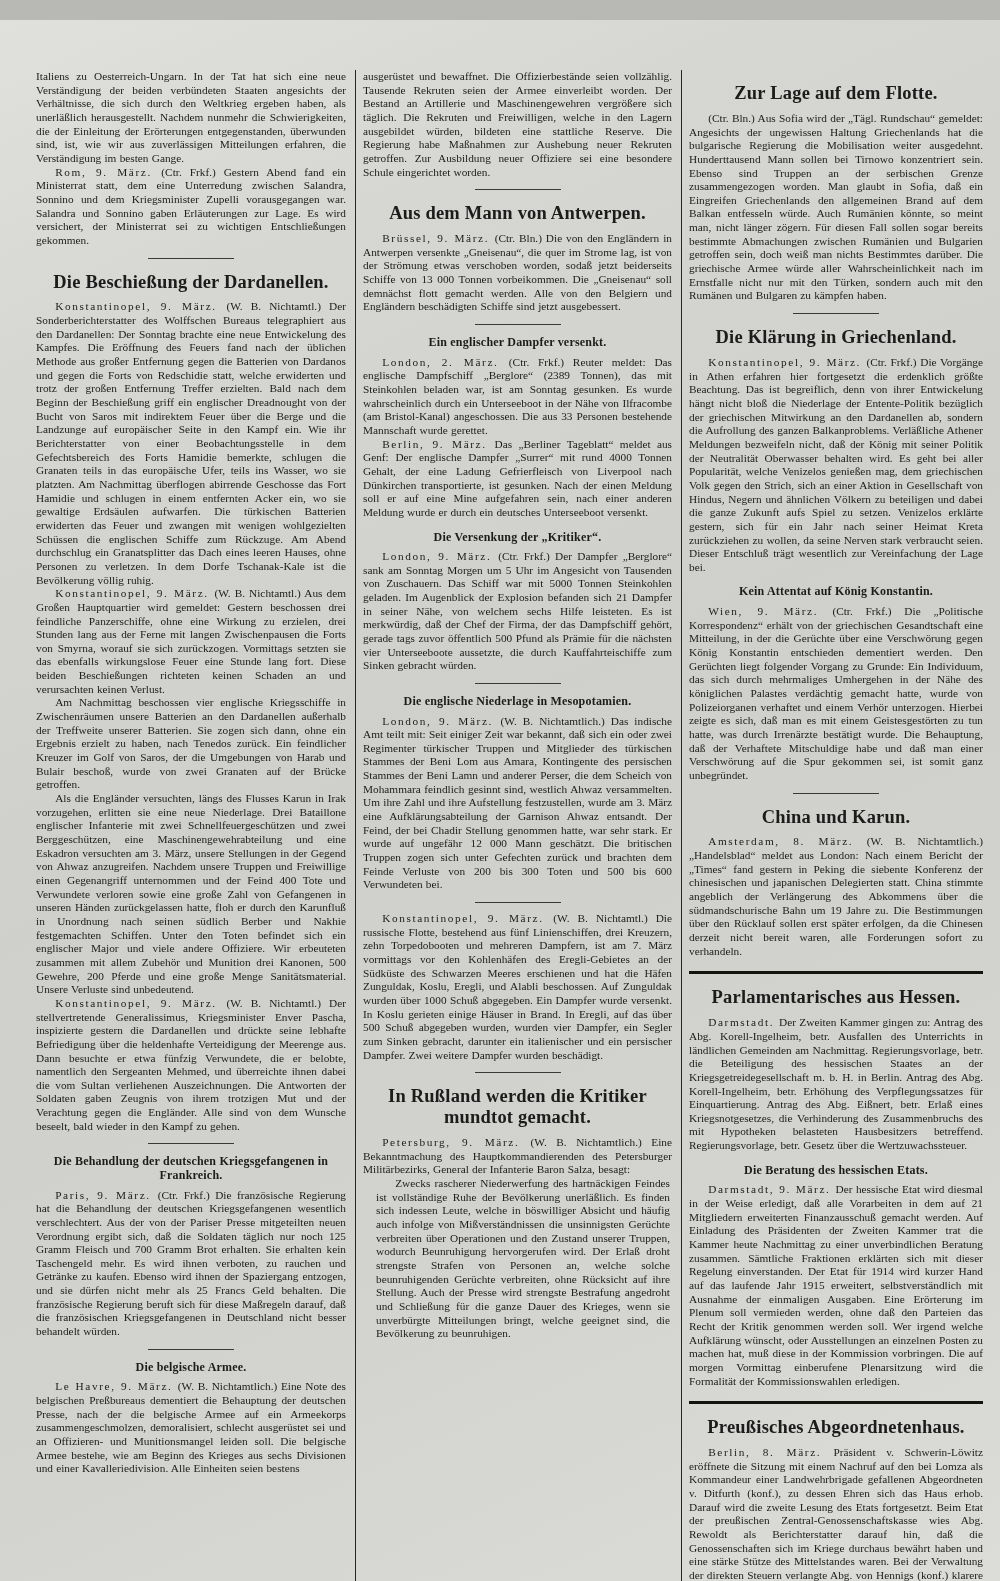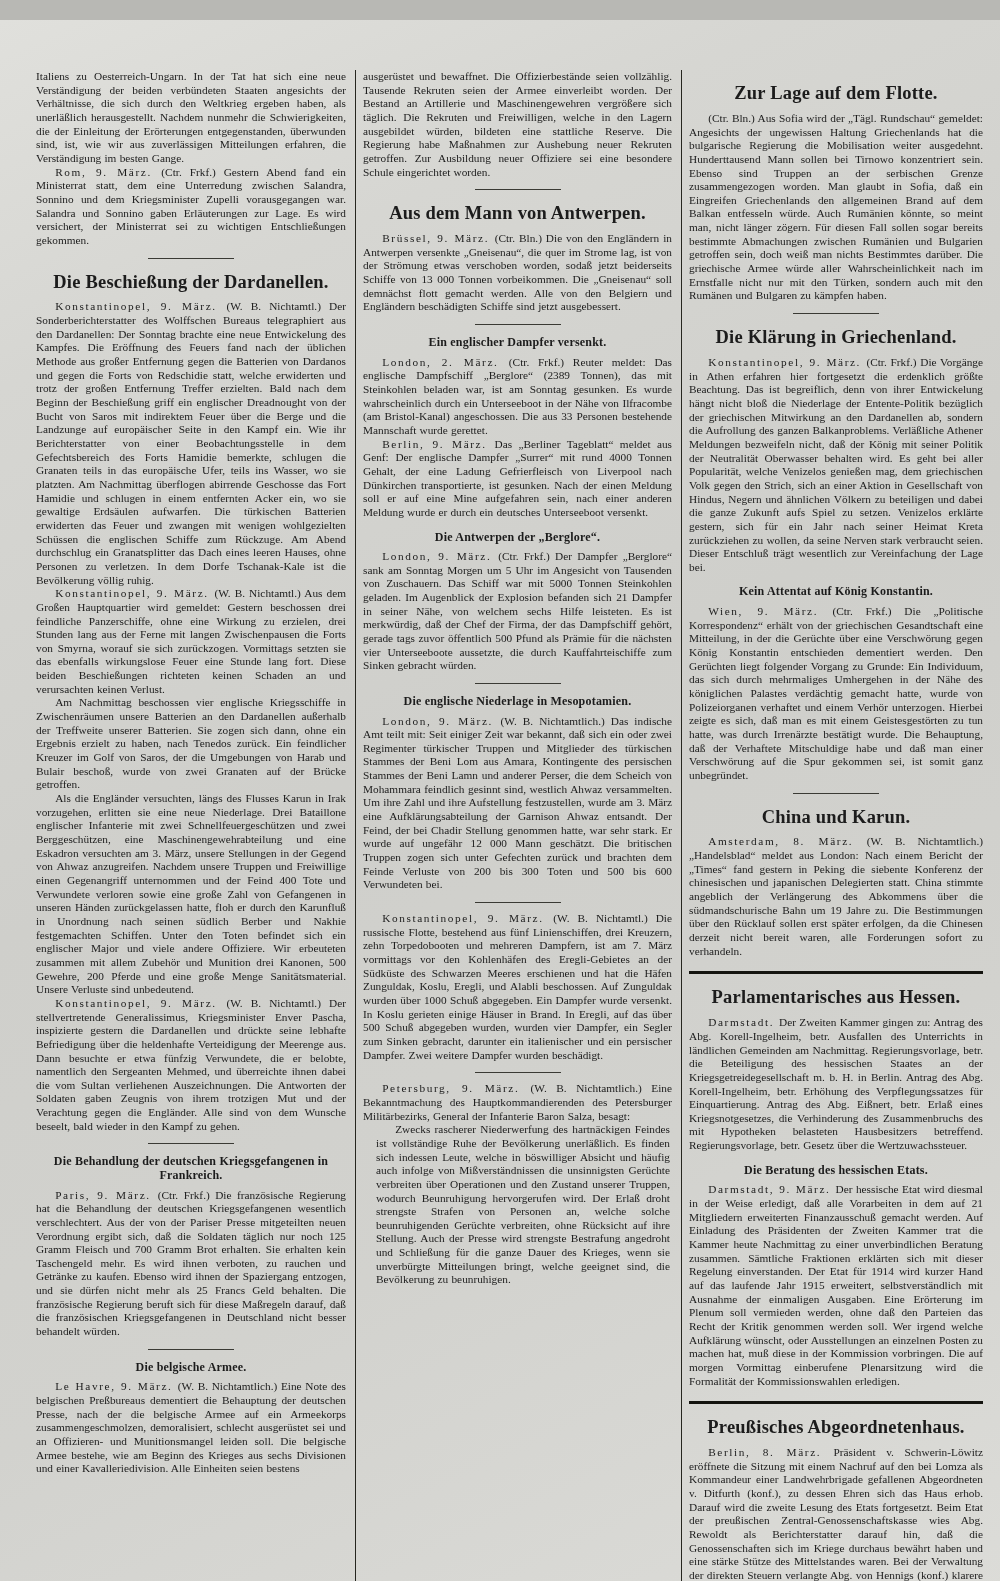--- a/index.html
+++ b/index.html
@@ -48,28 +48,29 @@
       </div>
       <div class="col">
         <p class="para noindent">ausgerüstet und bewaffnet. Die Offizierbestände seien vollzählig. Tausende Rekruten seien der Armee einverleibt worden. Der Bestand an Artillerie und Maschinengewehren vergrößere sich täglich. Die Rekruten und Freiwilligen, welche in den Lagern ausgebildet würden, bildeten eine stattliche Reserve. Die Regierung habe Maßnahmen zur Aushebung neuer Rekruten getroffen. Zur Ausbildung neuer Offiziere sei eine besondere Schule eingerichtet worden.</p>
         <div class="sep"></div>
         <div class="head h2">Aus dem Mann von Antwerpen.</div>
         <p class="para"><span class="dateline">Brüssel, 9. März. </span>(Ctr. Bln.) Die von den Engländern in Antwerpen versenkte „Gneisenau“, die quer im Strome lag, ist von der Strömung etwas verschoben worden, sodaß jetzt beiderseits Schiffe von 13 000 Tonnen vorbeikommen. Die „Gneisenau“ soll demnächst flott gemacht werden. Alle von den Belgiern und Engländern beschädigten Schiffe sind jetzt ausgebessert.</p>
         <div class="sep"></div>
         <div class="head h3">Ein englischer Dampfer versenkt.</div>
         <p class="para"><span class="dateline">London, 2. März. </span>(Ctr. Frkf.) Reuter meldet: Das englische Dampfschiff „Berglore“ (2389 Tonnen), das mit Steinkohlen beladen war, ist am Sonntag gesunken. Es wurde wahrscheinlich durch ein Unterseeboot in der Nähe von Ilfracombe (am Bristol-Kanal) angeschossen. Die aus 33 Personen bestehende Mannschaft wurde gerettet.</p>
         <p class="para"><span class="dateline">Berlin, 9. März. </span>Das „Berliner Tageblatt“ meldet aus Genf: Der englische Dampfer „Surrer“ mit rund 4000 Tonnen Gehalt, der eine Ladung Gefrierfleisch von Liverpool nach Dünkirchen transportierte, ist gesunken. Nach der einen Meldung soll er auf eine Mine aufgefahren sein, nach einer anderen Meldung wurde er durch ein deutsches Unterseeboot versenkt.</p>
-        <div class="head h3">Die Antwerpen der „Berglore“.</div>
+        <div class="head h3">Die Versenkung der „Kritiker“.</div>
         <p class="para"><span class="dateline">London, 9. März. </span>(Ctr. Frkf.) Der Dampfer „Berglore“ sank am Sonntag Morgen um 5 Uhr im Angesicht von Tausenden von Zuschauern. Das Schiff war mit 5000 Tonnen Steinkohlen geladen. Im Augenblick der Explosion befanden sich 21 Dampfer in seiner Nähe, von welchem sechs Hilfe leisteten. Es ist merkwürdig, daß der Chef der Firma, der das Dampfschiff gehört, gerade tags zuvor öffentlich 500 Pfund als Prämie für die nächsten vier Unterseeboote aussetzte, die durch Kauffahrteischiffe zum Sinken gebracht würden.</p>
         <div class="sep"></div>
         <div class="head h3">Die englische Niederlage in Mesopotamien.</div>
         <p class="para"><span class="dateline">London, 9. März. </span>(W. B. Nichtamtlich.) Das indische Amt teilt mit: Seit einiger Zeit war bekannt, daß sich ein oder zwei Regimenter türkischer Truppen und Mitglieder des türkischen Stammes der Beni Lom aus Amara, Kontingente des persischen Stammes der Beni Lamn und anderer Perser, die dem Scheich von Mohammara feindlich gesinnt sind, westlich Ahwaz versammelten. Um ihre Zahl und ihre Aufstellung festzustellen, wurde am 3. März eine Aufklärungsabteilung der Garnison Ahwaz entsandt. Der Feind, der bei Chadir Stellung genommen hatte, war sehr stark. Er wurde auf ungefähr 12 000 Mann geschätzt. Die britischen Truppen zogen sich unter Gefechten zurück und brachten dem Feinde Verluste von 200 bis 300 Toten und 500 bis 600 Verwundeten bei.</p>
         <div class="sep"></div>
         <p class="para"><span class="dateline">Konstantinopel, 9. März. </span>(W. B. Nichtamtl.) Die russische Flotte, bestehend aus fünf Linienschiffen, drei Kreuzern, zehn Torpedobooten und mehreren Dampfern, ist am 7. März vormittags vor den Kohlenhäfen des Eregli-Gebietes an der Südküste des Schwarzen Meeres erschienen und hat die Häfen Zunguldak, Koslu, Eregli, und Alabli beschossen. Auf Zunguldak wurden über 1000 Schuß abgegeben. Ein Dampfer wurde versenkt. In Koslu gerieten einige Häuser in Brand. In Eregli, auf das über 500 Schuß abgegeben wurden, wurden vier Dampfer, ein Segler zum Sinken gebracht, darunter ein italienischer und ein persischer Dampfer. Zwei weitere Dampfer wurden beschädigt.</p>
         <div class="sep"></div>
+        <div class="head h2">In Rußland werden die Kritiker mundtot gemacht.</div>
         <p class="para"><span class="dateline">Petersburg, 9. März. </span>(W. B. Nichtamtlich.) Eine Bekanntmachung des Hauptkommandierenden des Petersburger Militärbezirks, General der Infanterie Baron Salza, besagt:</p>
         <p class="para quote">Zwecks rascherer Niederwerfung des hartnäckigen Feindes ist vollständige Ruhe der Bevölkerung unerläßlich. Es finden sich indessen Leute, welche in böswilliger Absicht und häufig auch infolge von Mißverständnissen die unsinnigsten Gerüchte verbreiten über Operationen und den Zustand unserer Truppen, wodurch Beunruhigung hervorgerufen wird. Der Erlaß droht strengste Strafen von Personen an, welche solche beunruhigenden Gerüchte verbreiten, ohne Rücksicht auf ihre Stellung. Auch der Presse wird strengste Bestrafung angedroht und Schließung für die ganze Dauer des Krieges, wenn sie unverbürgte Mitteilungen bringt, welche geeignet sind, die Bevölkerung zu beunruhigen.</p>
       </div>
       <div class="col">
         <div class="head h2">Zur Lage auf dem Flotte.</div>
         <p class="para">(Ctr. Bln.) Aus Sofia wird der „Tägl. Rundschau“ gemeldet: Angesichts der ungewissen Haltung Griechenlands hat die bulgarische Regierung die Mobilisation weiter ausgedehnt. Hunderttausend Mann sollen bei Tirnowo konzentriert sein. Ebenso sind Truppen an der serbischen Grenze zusammengezogen worden. Man glaubt in Sofia, daß ein Eingreifen Griechenlands den allgemeinen Brand auf dem Balkan entfesseln würde. Auch Rumänien könnte, so meint man, nicht länger zögern. Für diesen Fall sollen sogar bereits bestimmte Abmachungen zwischen Rumänien und Bulgarien getroffen sein, doch weiß man nichts Bestimmtes darüber. Die griechische Armee würde aller Wahrscheinlichkeit nach im Ernstfalle nicht nur mit den Türken, sondern auch mit den Rumänen und Bulgaren zu kämpfen haben.</p>
         <div class="sep"></div>
         <div class="head h2">Die Klärung in Griechenland.</div>
         <p class="para"><span class="dateline">Konstantinopel, 9. März. </span>(Ctr. Frkf.) Die Vorgänge in Athen erfahren hier fortgesetzt die erdenklich größte Beachtung. Das ist begreiflich, denn von ihrer Entwickelung hängt nicht bloß die Niederlage der Entente-Politik bezüglich der griechischen Mitwirkung an den Dardanellen ab, sondern die Aufrollung des ganzen Balkanproblems. Verläßliche Athener Meldungen bezweifeln nicht, daß der König mit seiner Politik der Neutralität Oberwasser behalten wird. Es geht bei aller Popularität, welche Venizelos genießen mag, dem griechischen Volk gegen den Strich, sich an einer Aktion in Gesellschaft von Hindus, Negern und ähnlichen Völkern zu beteiligen und dabei die ganze Zukunft aufs Spiel zu setzen. Venizelos erklärte gestern, sich für ein Jahr nach seiner Heimat Kreta zurückziehen zu wollen, da seine Nerven stark verbraucht seien. Dieser Entschluß trägt wesentlich zur Vereinfachung der Lage bei.</p>
         <div class="head h3">Kein Attentat auf König Konstantin.</div>

